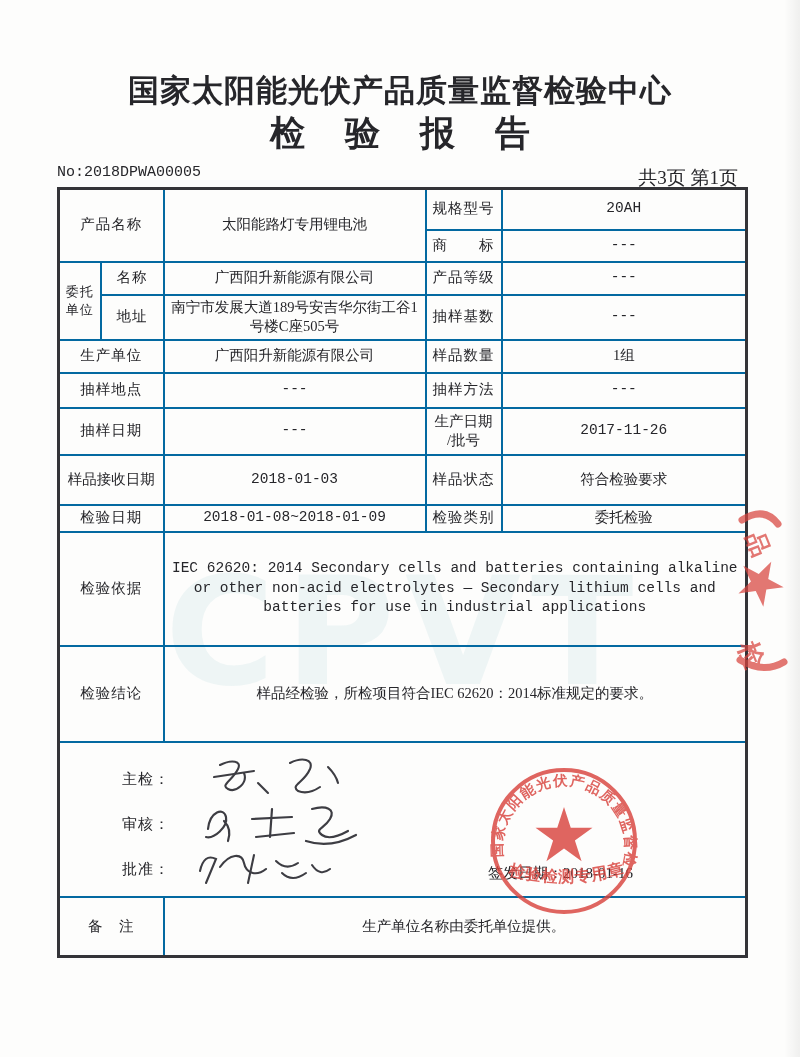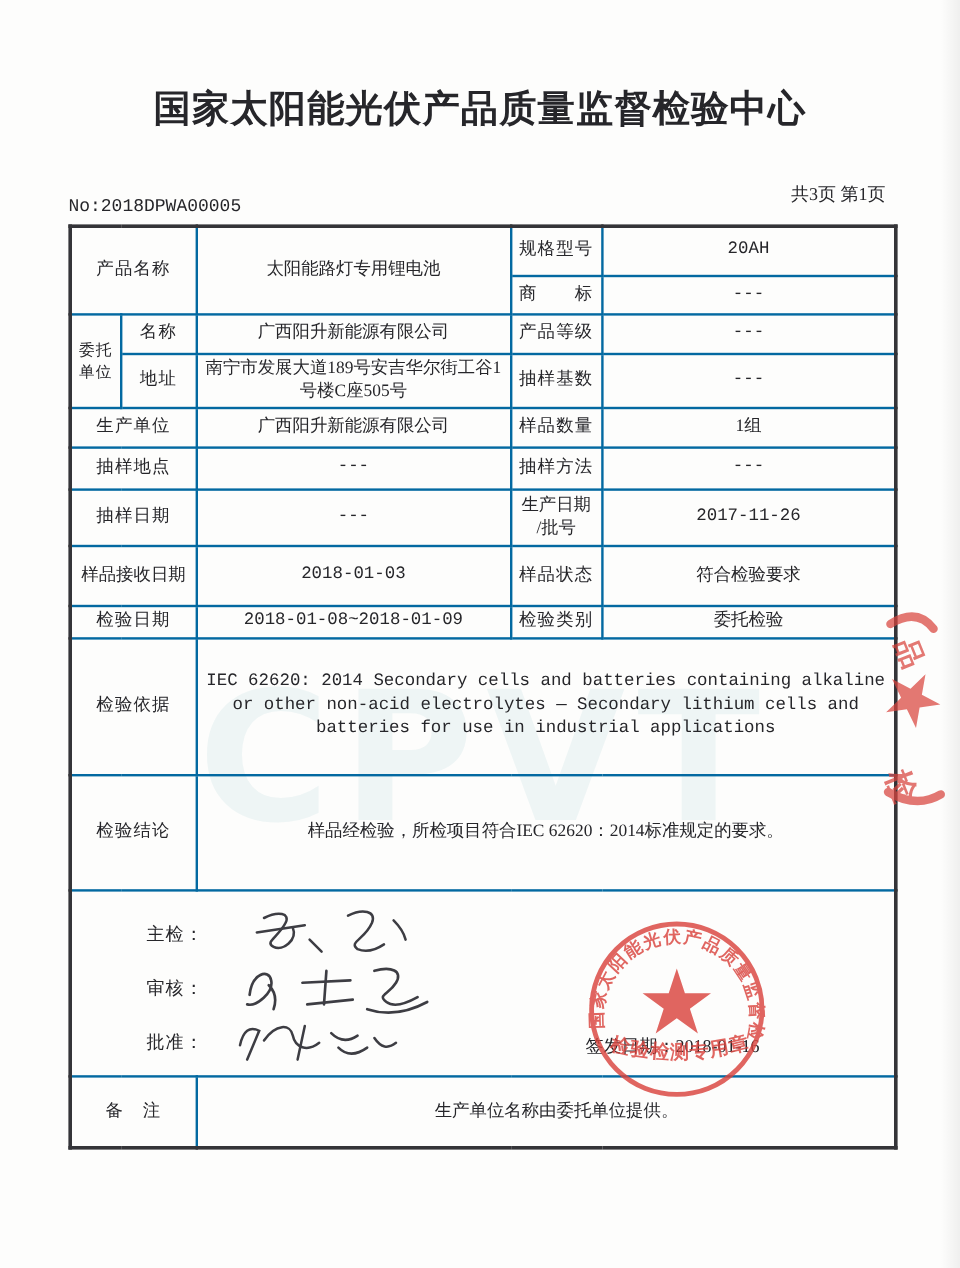--- a/index.html
+++ b/index.html
@@ -21,21 +21,21 @@
   }
   .report-title{
     position:absolute;left:0;top:110px;width:100%;text-align:center;z-index:2;
     font-size:35px;font-weight:700;letter-spacing:40px;padding-left:40px;box-sizing:border-box;
   }
   .report-no{
     position:absolute;left:57px;top:164px;z-index:2;
     font-family:"Liberation Mono","DejaVu Sans Mono",monospace;font-size:15px;
   }
   .page-ind{
-    position:absolute;right:62px;top:153px;z-index:2;font-size:15px;
+    position:absolute;right:62px;top:165px;z-index:2;font-size:19px;
   }
   table.main{
     position:absolute;left:57px;top:187px;width:688px;z-index:2;
     border-collapse:collapse;table-layout:fixed;
     border:3px solid #343438;
   }
   table.main td{
     border:2px solid #0369a1;
     text-align:center;vertical-align:middle;
     font-size:14.5px;line-height:1.35;padding:2px 4px;
@@ -57,20 +57,21 @@
     background:linear-gradient(to right,rgba(0,0,0,0),rgba(0,0,0,0.055));}
 </style>
 </head>
 <body>
 
 <div class="page">
 
   <div class="watermark">CPVT</div>
 
   <div class="org-title">国家太阳能光伏产品质量监督检验中心</div>
+  <div class="report-title">检验报告</div>
   <div class="report-no">No:2018DPWA00005</div>
   <div class="page-ind">共3页 第1页</div>
 
   <table class="main">
     <colgroup>
       <col style="width:42px">
         <col style="width:63px">
         <col style="width:262px">
         <col style="width:76px">
         <col style="width:245px">

